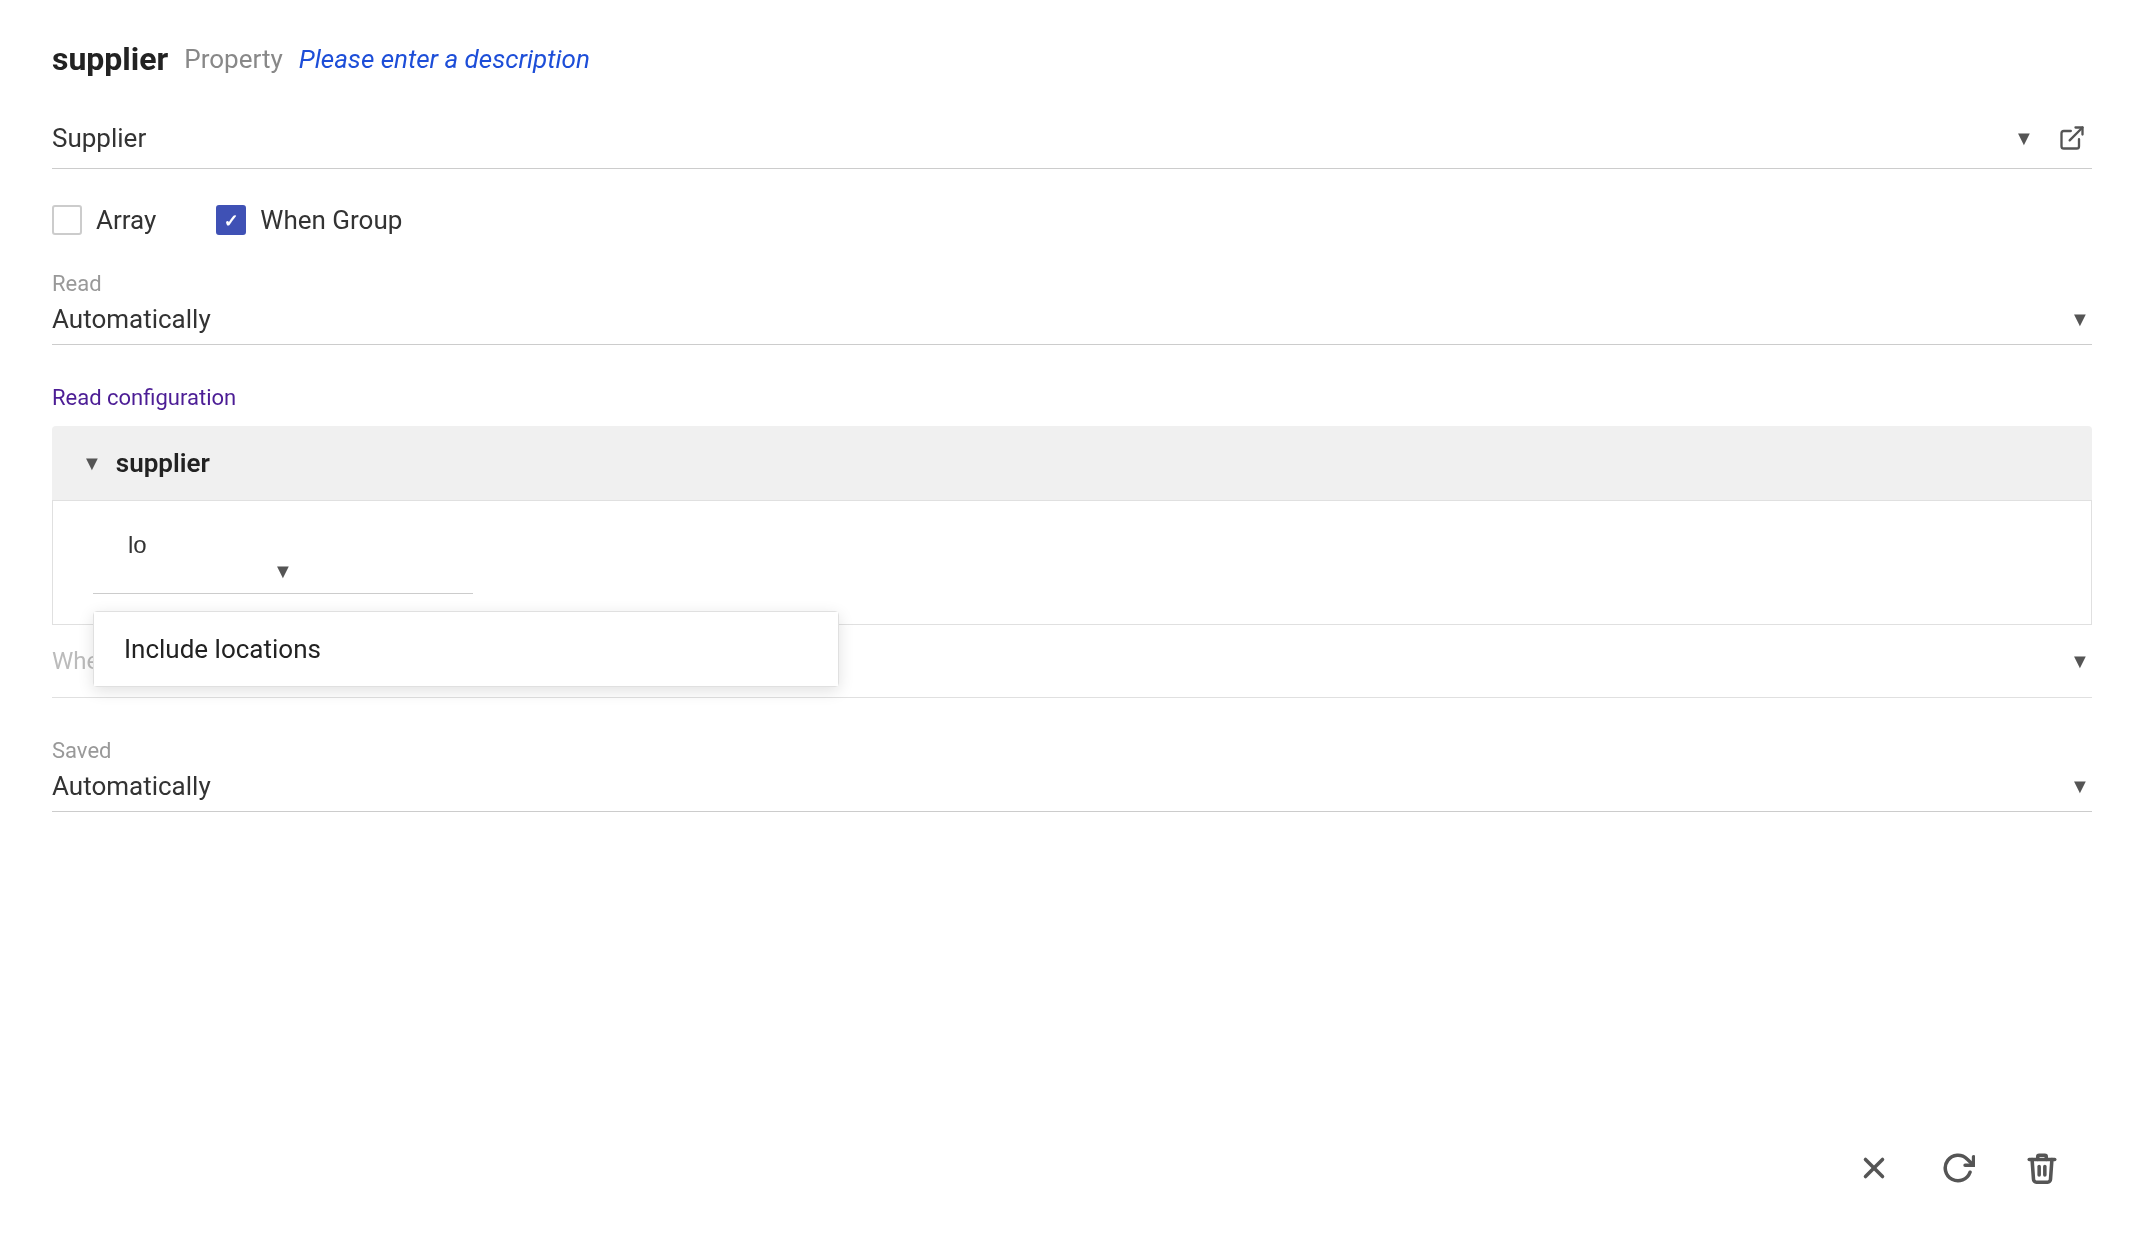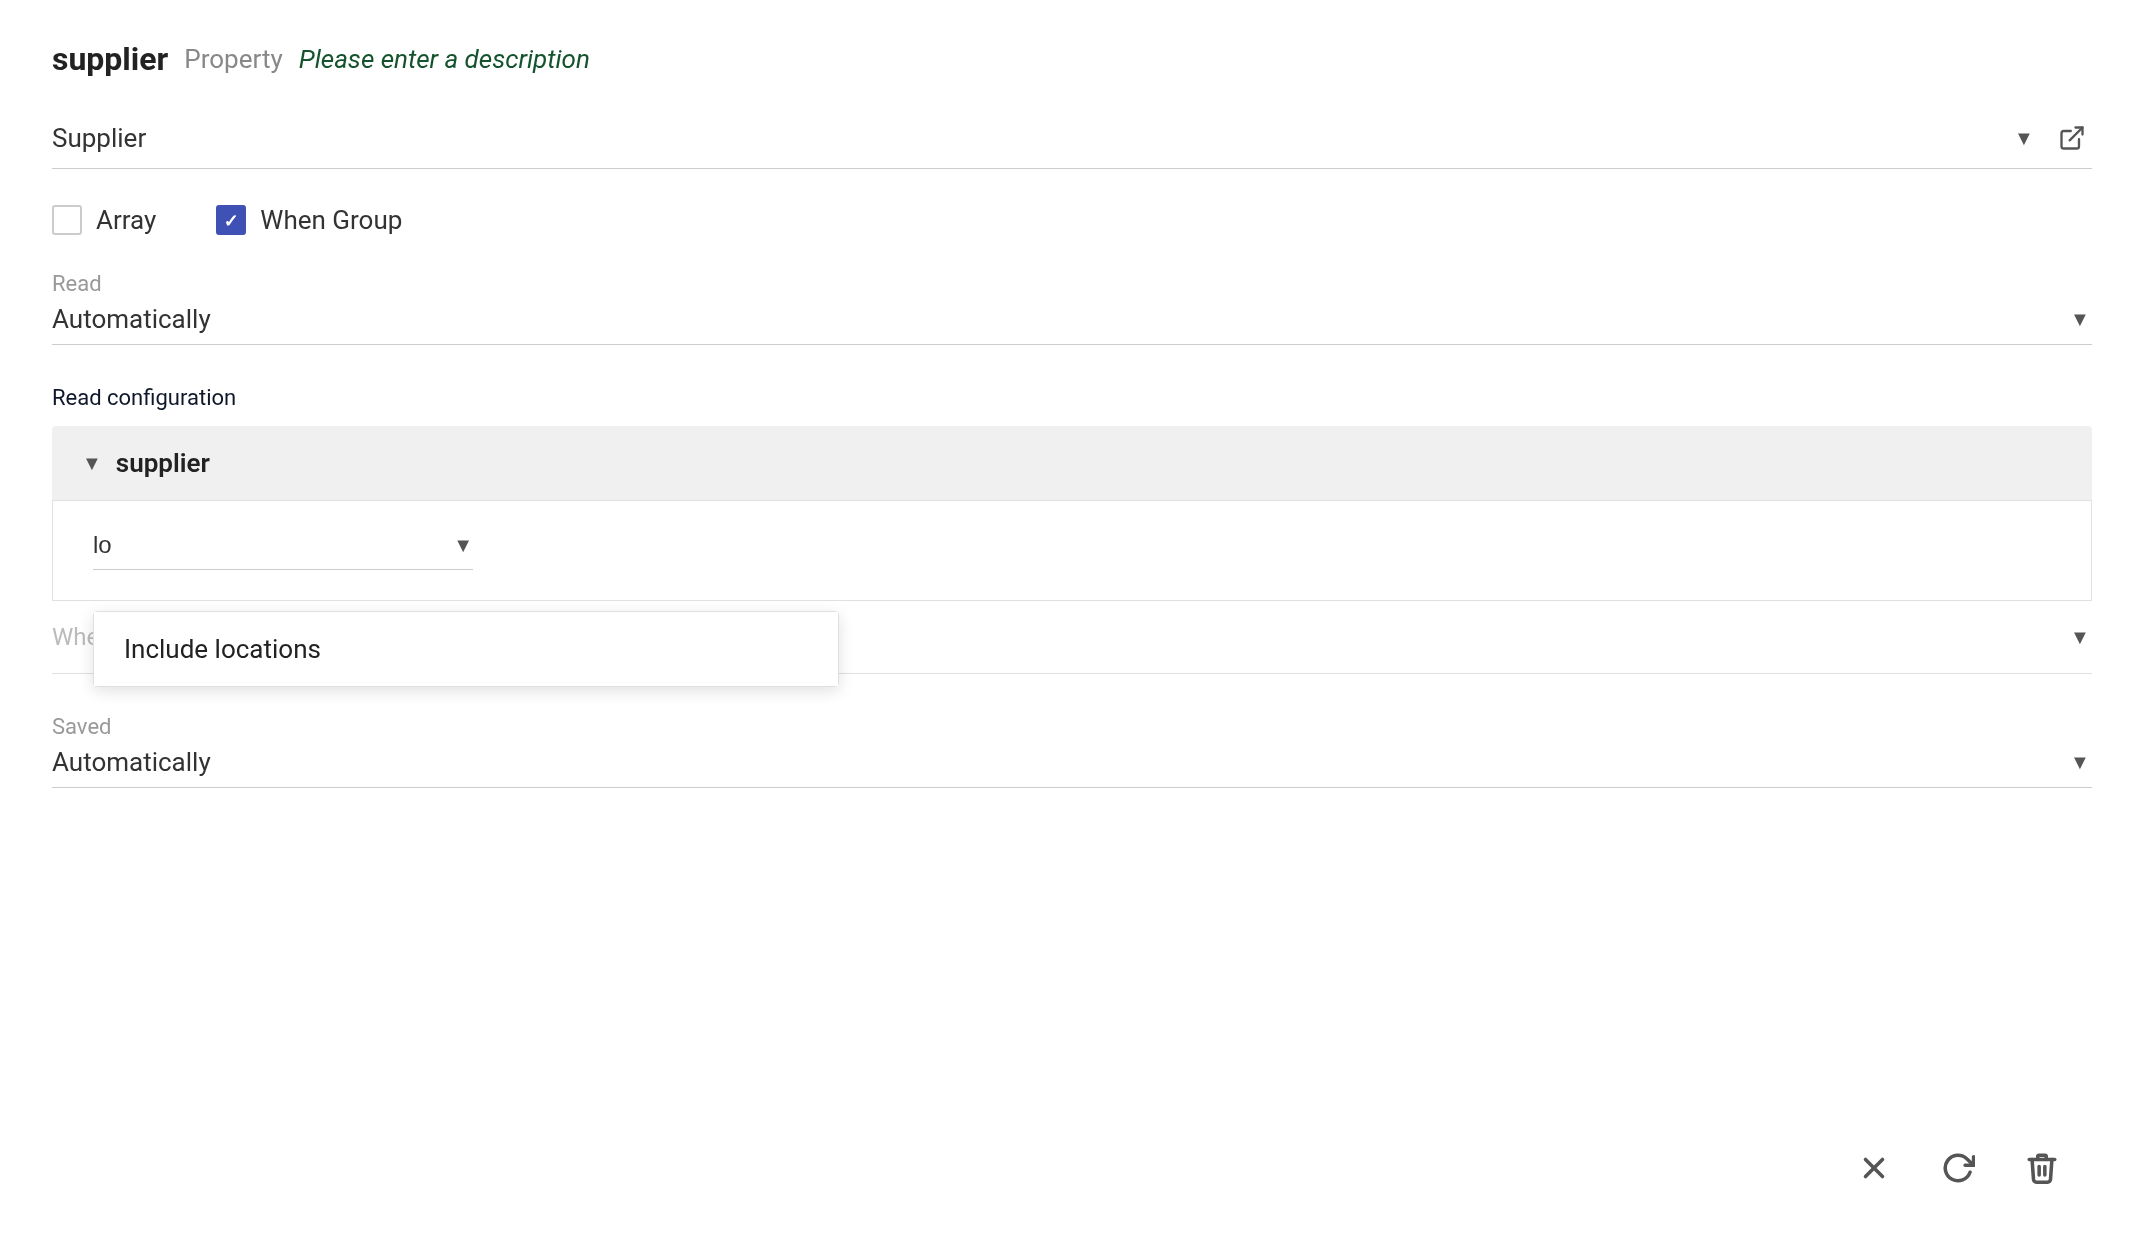--- a/index.html
+++ b/index.html
@@ -38,21 +38,21 @@
     }
 
     .header-property {
       font-size: 26px;
       color: #888;
       font-weight: 400;
     }
 
     .header-description {
       font-size: 26px;
-      color: #14532d;
+      color: #1d4ed8;
       font-style: italic;
     }
 
     
     .field-section {
       margin-bottom: 36px;
     }
 
     .field-label {
       font-size: 22px;
@@ -151,21 +151,21 @@
     
     .read-config-header {
       display: flex;
       align-items: center;
       justify-content: space-between;
       margin-bottom: 16px;
     }
 
     .read-config-label {
       font-size: 22px;
-      color: #0f172a;
+      color: #4c1d95;
     }
 
     .read-config-actions {
       display: flex;
       align-items: center;
       gap: 16px;
     }
 
     .collapse-all-btn {
       font-size: 24px;
@@ -234,20 +234,21 @@
     }
 
     
     .dropdown-field {
       display: flex;
       align-items: center;
       border-bottom: 1.5px solid #ccc;
       padding-bottom: 10px;
       width: 380px;
       position: relative;
+      flex-direction: column;
     }
 
     .dropdown-input {
       font-size: 24px;
       color: #333;
       flex: 1;
       border: none;
       outline: none;
       background: transparent;
     }

